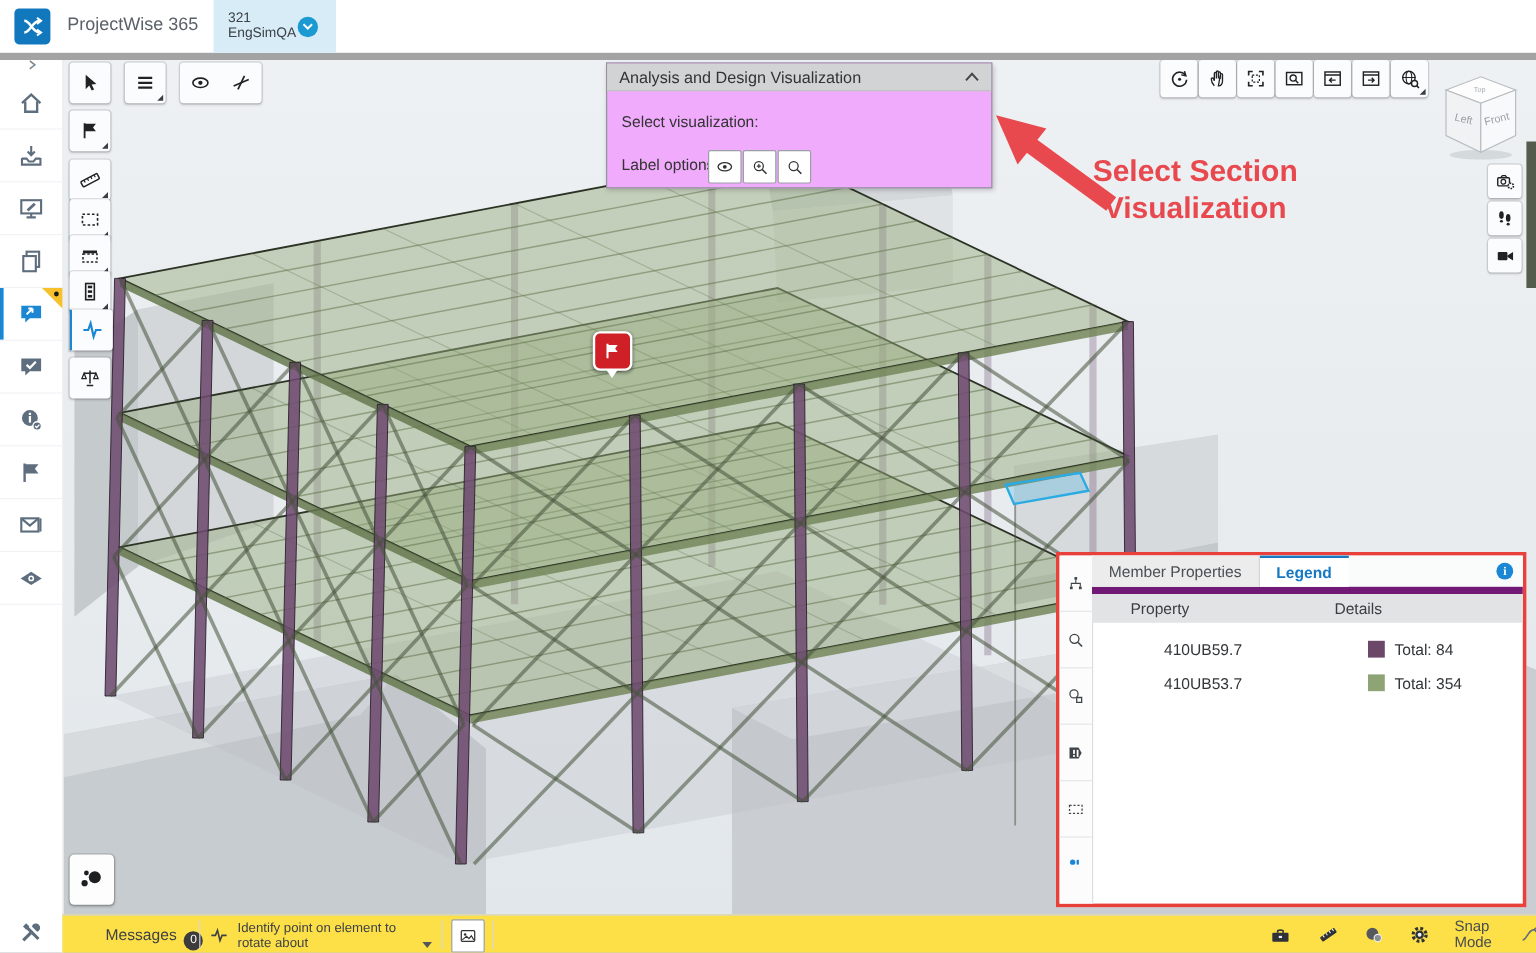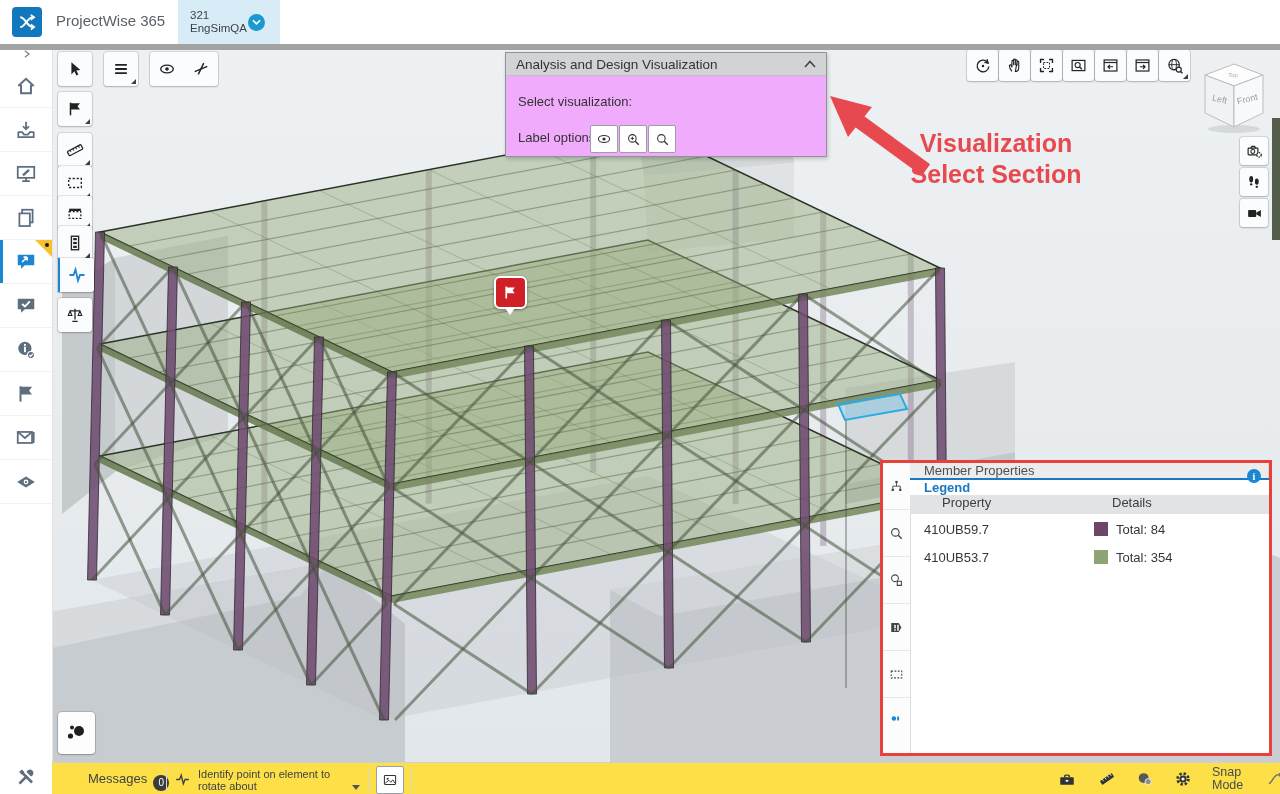--- a/index.html
+++ b/index.html
@@ -51,26 +51,26 @@
   .plabel{position:absolute;font-size:13px;color:#333;}
   
   #anno-text{left:890px;top:128px;width:212px;text-align:center;font-size:25px;line-height:31px;font-weight:bold;z-index:40;}
   
   #vcube{left:1196px;top:56px;z-index:20;}
   
   #lpanel{left:880px;top:460px;width:392px;height:296px;border:3px solid #e8413c;background:#fff;z-index:35;box-sizing:border-box;}
   #lpside{position:absolute;left:0;top:0;width:27px;height:100%;background:#fcfcfc;border-right:1px solid #dbdee0;}
   .lpic{height:46px;display:flex;align-items:center;justify-content:center;color:#3f4448;border-bottom:1px solid #e5e7e9;}
   #lpcontent{position:absolute;left:27px;top:0;right:0;bottom:0;}
-  .tabrow{height:26px;display:flex;background:#fafbfb;border-bottom:1px solid #701a75;position:relative;flex-direction:column;}
+  .tabrow{height:26px;display:flex;background:#fafbfb;border-bottom:6px solid #701a75;position:relative;}
   .tab{display:flex;align-items:center;padding:0 14px;font-size:13px;}
   .tab.inact{background:#ececec;color:#4a4f54;border-right:1px solid #d5d7d9;}
   .tab.act{background:#fff;color:#1779c4;font-weight:bold;border-top:2px solid #1779c4;box-sizing:border-box;}
   .colhdr{height:24px;background:#e2e3e4;display:flex;align-items:center;font-size:13px;color:#3a3e42;}
-  .lrow{height:28px;display:flex;font-size:13px;color:#33373a;}
+  .lrow{height:28px;display:flex;align-items:center;font-size:13px;color:#33373a;padding-left:46px;}
   .swatch{width:14px;height:14px;margin-right:8px;display:inline-block;}
   
   #bbar{left:52px;top:762px;width:1228px;height:32px;background:#fde047;border-top:1px solid #cfd2d4;z-index:55;}
   .vsep{position:absolute;top:4px;width:1px;height:24px;background:#d6d8da;}
   #msgbadge{display:inline-flex;align-items:center;justify-content:center;width:16px;height:16px;border-radius:50%;
             background:#3c3c3c;color:#fff;font-size:10px;margin-left:6px;vertical-align:-3px;}
   .prompt{font-size:11px;line-height:12px;color:#3f4245;}
   
   #flag-marker{left:494px;top:276px;width:33px;height:33px;background:#cf2027;border:2px solid #fff;border-radius:6px;
                box-shadow:0 1px 3px rgba(0,0,0,.4);display:flex;align-items:center;justify-content:center;z-index:10;box-sizing:border-box;}
@@ -434,22 +434,22 @@
           <path d="M12.3 12.3 L17 17" stroke="#333" stroke-width="1.8"></path>
         </svg>
     </div>
   </div>
 
   <svg class="abs" style="left:822px;top:92px;z-index:40;" width="120" height="86">
     <line x1="104" y1="78" x2="34" y2="27" stroke="#e8494f" stroke-width="14"></line>
     <polygon points="8,4 50,15 26,45" fill="#e8494f"></polygon>
   </svg>
   <div id="anno-text" class="abs" style="color:#e8494f;">
+    <div>Select Section</div>
     <div>Visualization</div>
-    <div>Select Section</div>
   </div>
 
   <div class="tbtn sm" style="left:967px;top:50px;">
     <svg class="ic" width="18" height="18" viewBox="0 0 20 20">
         <path d="M15.5 6.5 A6.5 6.5 0 1 0 16.5 10.5" stroke="#222" stroke-width="1.5" fill="none"></path>
         <path d="M14.5 2.5 L15.8 6.8 L11.5 6" stroke="#222" stroke-width="1.4" fill="none"></path>
         <circle cx="10" cy="10" r="1.4" fill="#222"></circle>
       </svg>
   </div>
   <div class="tbtn sm" style="left:999px;top:50px;">

